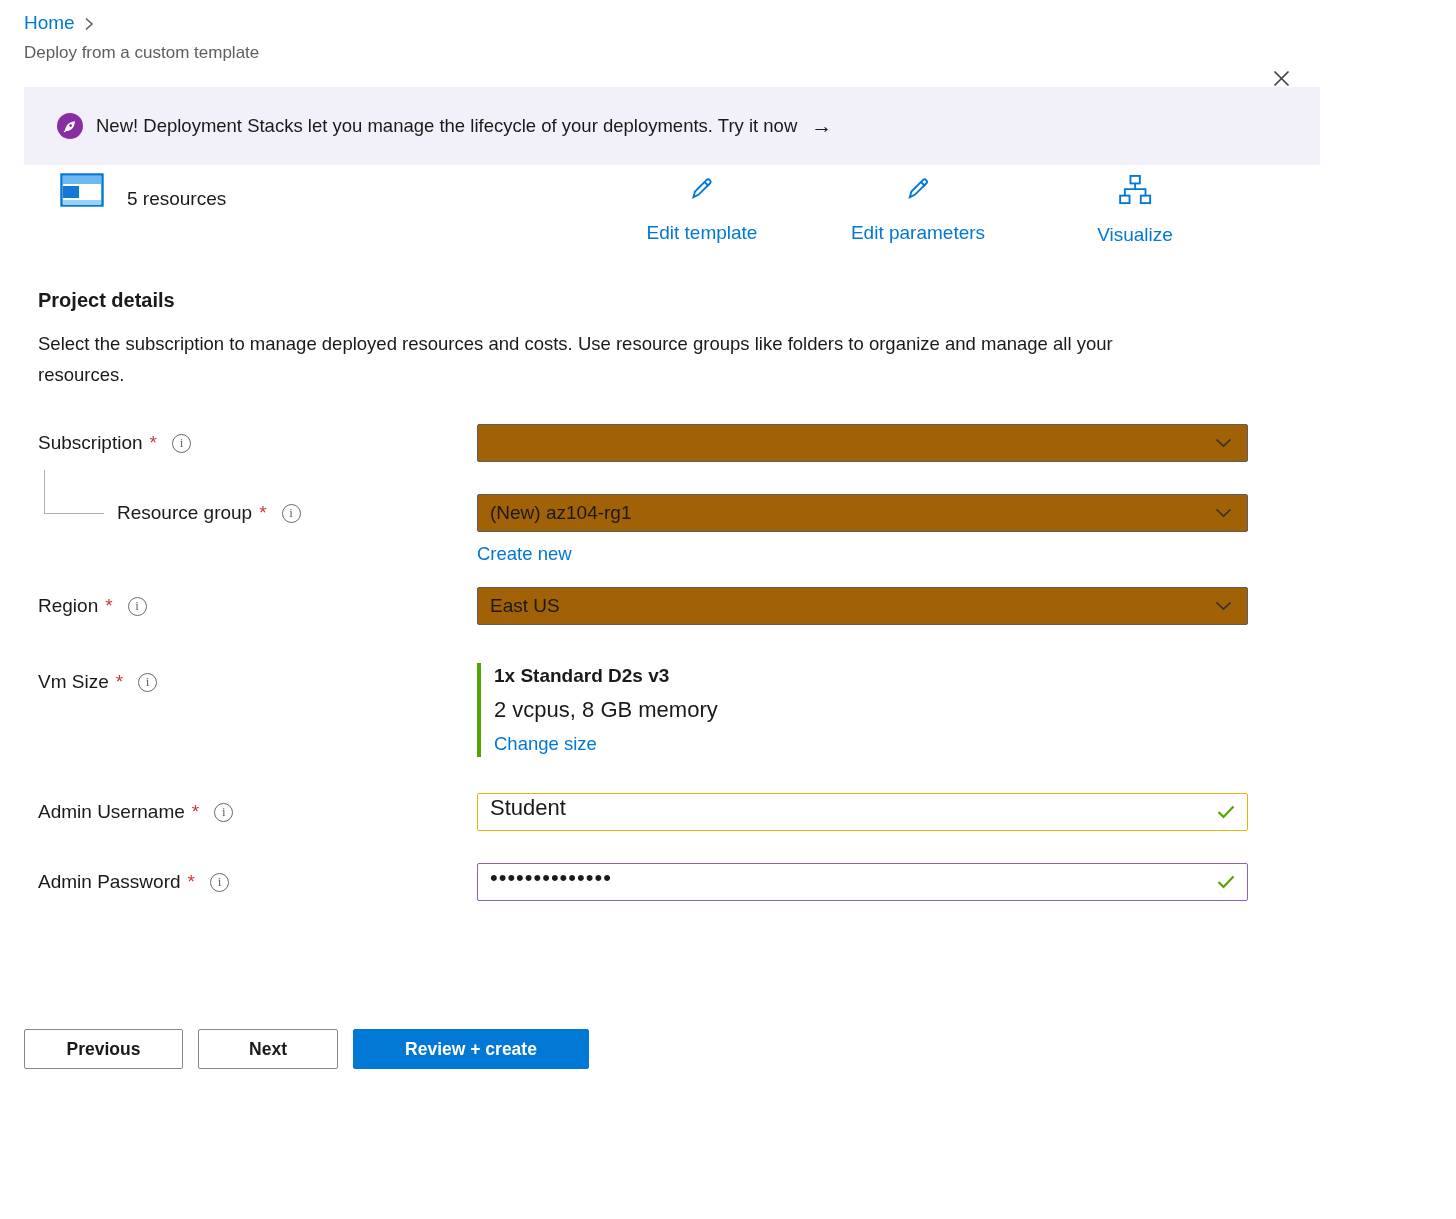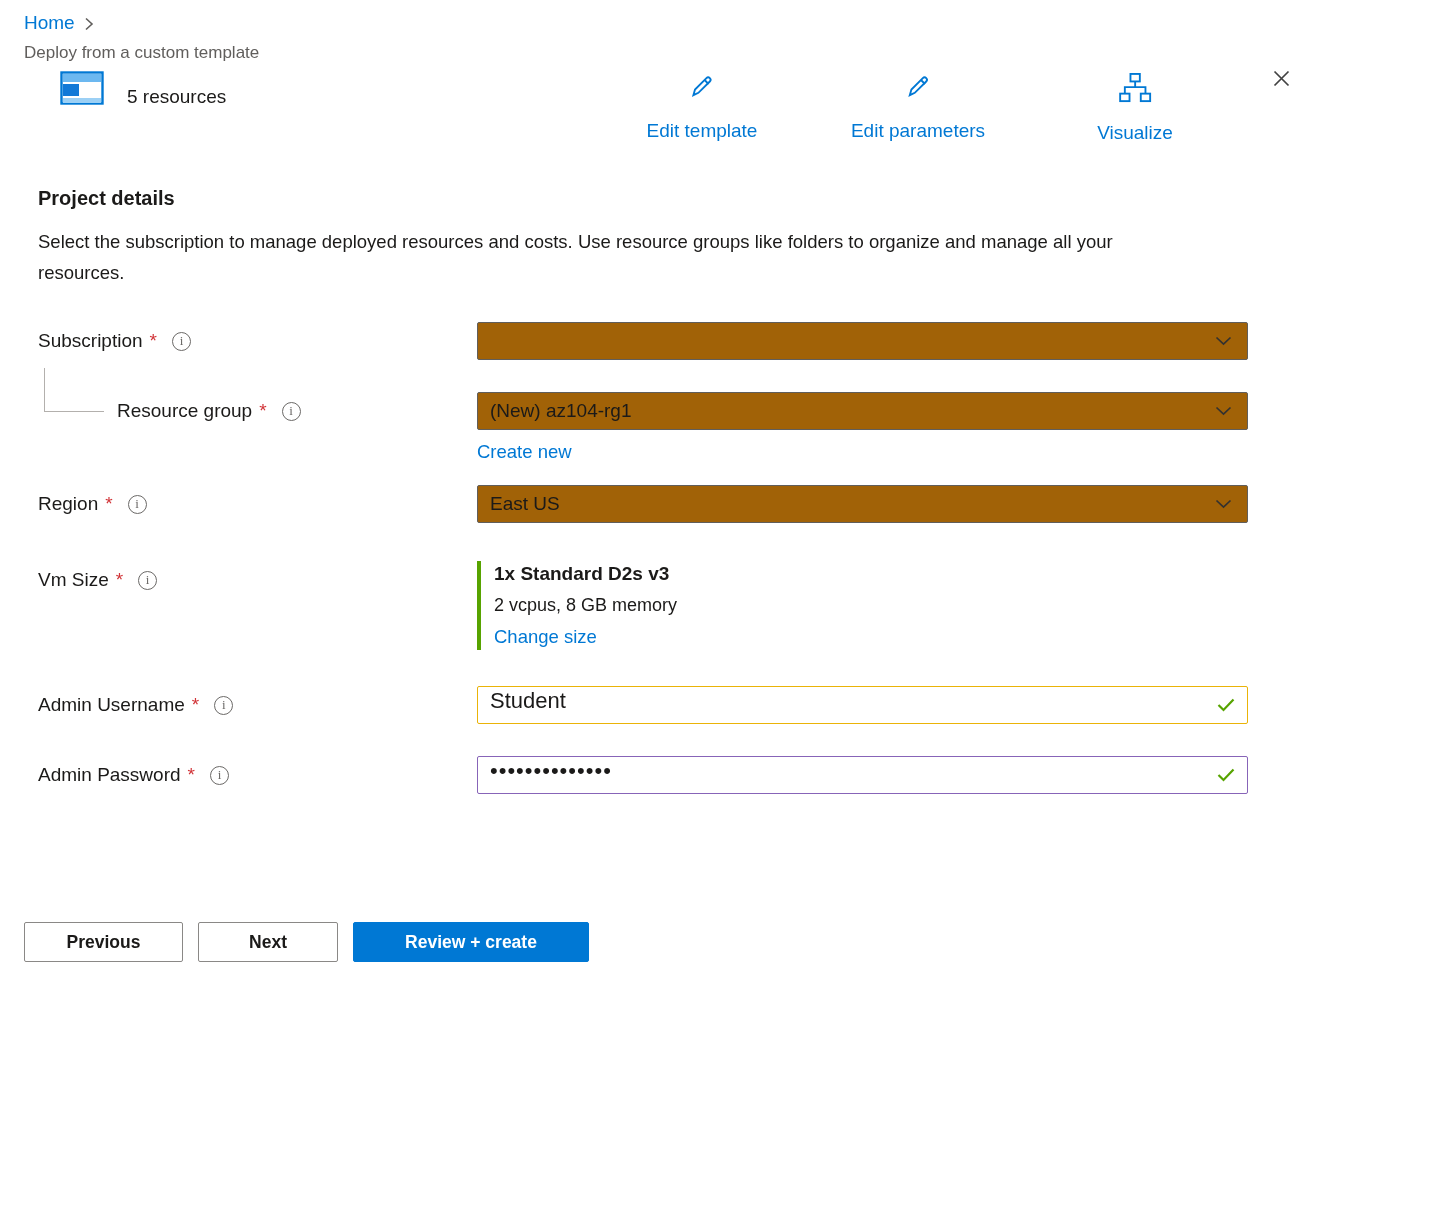--- a/index.html
+++ b/index.html
@@ -96,21 +96,21 @@
   .rg-connector {
     position: absolute; left: 6px; top: -24px; width: 60px; height: 44px;
     border-left: 1px solid #b3b0ad; border-bottom: 1px solid #b3b0ad;
   }
 
   .inline-link { color: #0078d4; font-size: 18.5px; text-decoration: none; cursor: pointer; display: inline-block; }
   .create-new { margin-top: 11px; }
 
   .vm-block { border-left: 4px solid #57a300; padding: 2px 0 2px 13px; }
   .vm-selection { font-size: 19px; font-weight: 700; color: #1b1a19; }
-  .vm-specs { font-size: 18px; margin-top: 10px; color: #1b1a19; }
+  .vm-specs { font-size: 22px; margin-top: 10px; color: #1b1a19; }
   .vm-change { margin-top: 10px; }
 
   .input-wrap { position: relative; }
   .text-input {
     width: 100%; height: 38px; border: 1px solid #eab308; border-radius: 2px;
     font-size: 22px; padding: 0 44px 8px 12px; font-family: inherit; color: #1b1a19;
     outline: none; background: #fff;
   }
   .password-input { border-color: #8764b8; letter-spacing: 1px; }
   .valid-check { position: absolute; right: 13px; top: 50%; transform: translateY(-50%); display: inline-flex; }
@@ -143,20 +143,32 @@
 
   <div class="close-btn">
     <span>
       <svg width="17" height="17" viewBox="0 0 17 17">
           <path d="M1.5 1.5 L15.5 15.5 M15.5 1.5 L1.5 15.5" stroke="#424242" stroke-width="1.7"></path>
         </svg>
     </span>
   </div>
   <div class="subtitle">Deploy from a custom template</div>
 
+  <div class="banner">
+    <span class="rocket">
+      <svg width="26" height="26" viewBox="0 0 26 26">
+        <circle cx="13" cy="13" r="13" fill="#8a2da2"></circle>
+        <path d="M8.2 18.2 C8 13.2 10.8 9.4 18 8.2 C17.2 15.6 13.4 18.2 8.2 18.2 Z" fill="#ffffff"></path>
+        <circle cx="13.6" cy="12.6" r="1.4" fill="#8a2da2"></circle>
+        <path d="M7.2 19 l2.4-2.4" stroke="#ffffff" stroke-width="1.4"></path>
+      </svg>
+    </span>
+    <span class="banner-text">New! Deployment Stacks let you manage the lifecycle of your deployments. Try it now</span>
+    <span class="banner-arrow">→</span>
+  </div>
 
   <div class="template-bar">
     <div class="resources-group">
       <span>
         <svg width="46" height="37" viewBox="0 0 46 37">
           <rect x="1.5" y="1.5" width="41" height="31" fill="#ffffff" stroke="#0078d4" stroke-width="2.4"></rect>
           <rect x="3" y="3" width="38" height="8" fill="#6cb8f0"></rect>
           <rect x="3" y="13" width="16" height="12" fill="#1279d7"></rect>
           <rect x="3" y="27" width="38" height="5" fill="#9cd0f5"></rect>
         </svg>

